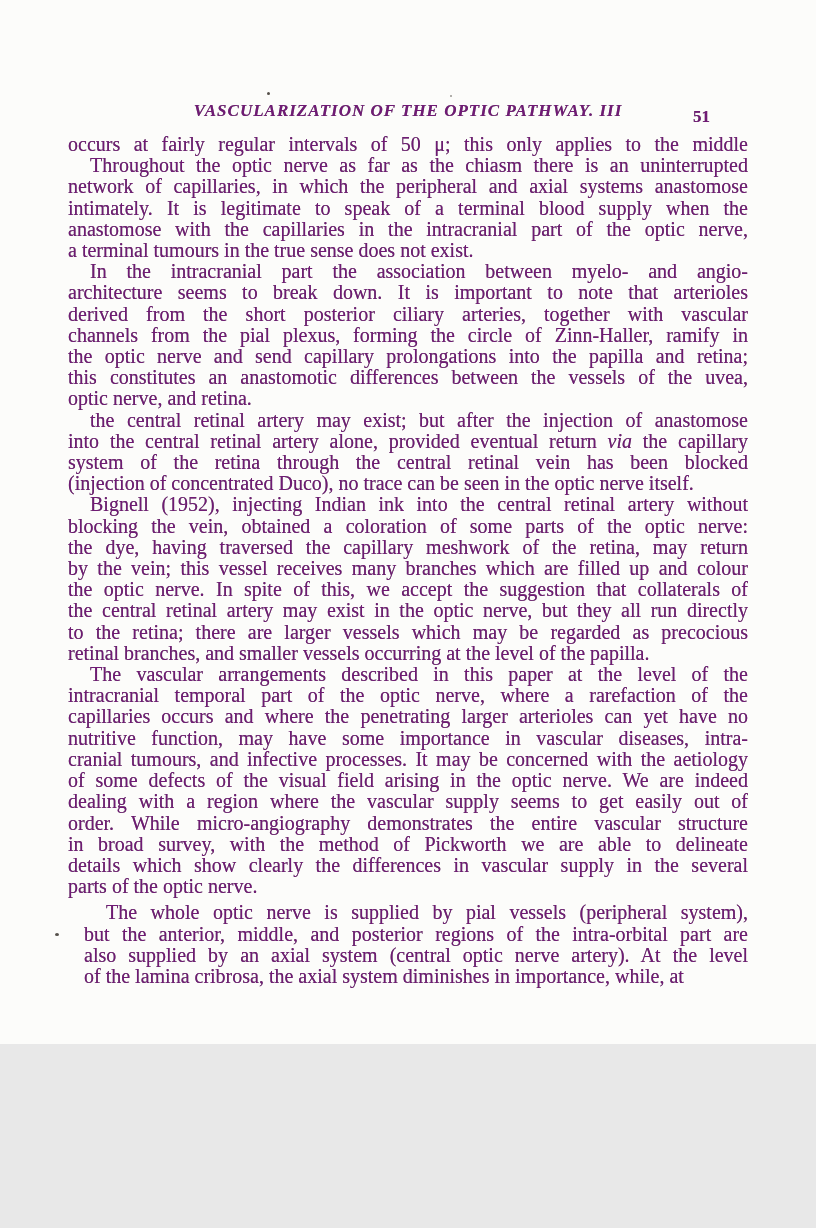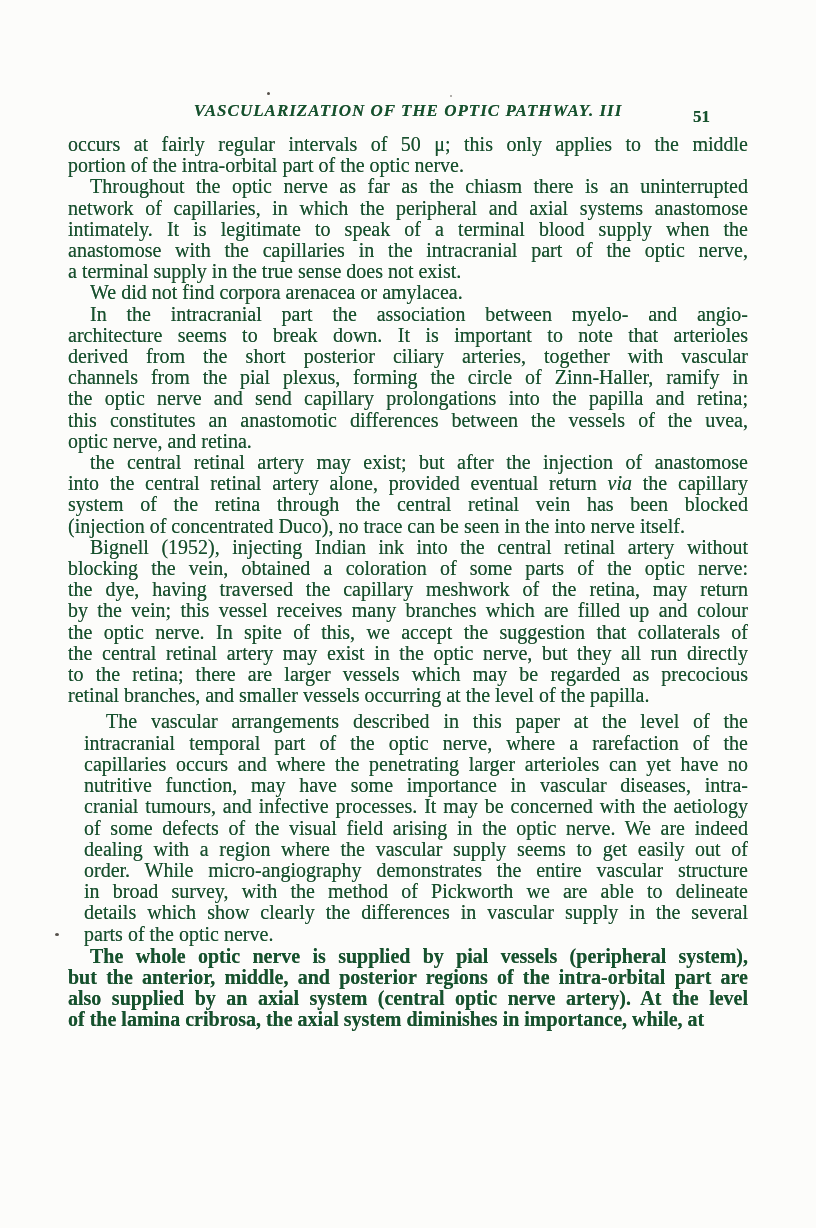--- a/index.html
+++ b/index.html
@@ -1,22 +1,22 @@
 <!DOCTYPE html>
 <html><head>
 <meta charset="utf-8">
 <style>
   html, body { margin: 0; padding: 0; background: #e8e8e8; }
   .page {
     position: relative;
     width: 816px;
-    height: 1228px;
+    height: 1044px;
     background: #fcfcfa;
     font-family: "Liberation Serif", "DejaVu Serif", serif;
-    color: #14532d;
+    color: #701a75;
     overflow: hidden;
   }
   .header {
     position: absolute;
     top: 101px;
     left: 68px;
     width: 680px;
     height: 24px;
   }
   .running-title {
@@ -71,46 +71,42 @@
 
 <div class="page">
   <div class="header">
     <span class="running-title">VASCULARIZATION OF THE OPTIC PATHWAY. III</span>
     <span class="page-number">51</span>
   </div>
 
   <div class="body-text">
       <div class="paragraph">
         <div class="line">occurs at fairly regular intervals of 50 μ; this only applies to the middle</div>
-        <div class="line end">portion of the intra-orbital part of the optic nerve.</div>
       </div>
       <div class="paragraph indent">
         <div class="line">Throughout the optic nerve as far as the chiasm there is an uninterrupted</div>
         <div class="line">network of capillaries, in which the peripheral and axial systems anastomose</div>
         <div class="line">intimately. It is legitimate to speak of a terminal blood supply when the</div>
         <div class="line">anastomose with the capillaries in the intracranial part of the optic nerve,</div>
-        <div class="line end">a terminal supply in the true sense does not exist.</div>
-      </div>
-      <div class="paragraph indent">
-        <div class="line end">We did not find corpora arenacea or amylacea.</div>
+        <div class="line end">a terminal tumours in the true sense does not exist.</div>
       </div>
       <div class="paragraph indent">
         <div class="line">In the intracranial part the association between myelo- and angio-</div>
         <div class="line">architecture seems to break down. It is important to note that arterioles</div>
         <div class="line">derived from the short posterior ciliary arteries, together with vascular</div>
         <div class="line">channels from the pial plexus, forming the circle of Zinn-Haller, ramify in</div>
         <div class="line">the optic nerve and send capillary prolongations into the papilla and retina;</div>
         <div class="line">this constitutes an anastomotic differences between the vessels of the uvea,</div>
         <div class="line end">optic nerve, and retina.</div>
       </div>
       <div class="paragraph indent">
         <div class="line">the central retinal artery may exist; but after the injection of anastomose</div>
         <div class="line">into the central retinal artery alone, provided eventual return <i>via</i> the capillary</div>
         <div class="line">system of the retina through the central retinal vein has been blocked</div>
-        <div class="line end">(injection of concentrated Duco), no trace can be seen in the into nerve itself.</div>
+        <div class="line end">(injection of concentrated Duco), no trace can be seen in the optic nerve itself.</div>
       </div>
       <div class="paragraph indent">
         <div class="line">Bignell (1952), injecting Indian ink into the central retinal artery without</div>
         <div class="line">blocking the vein, obtained a coloration of some parts of the optic nerve:</div>
         <div class="line">the dye, having traversed the capillary meshwork of the retina, may return</div>
         <div class="line">by the vein; this vessel receives many branches which are filled up and colour</div>
         <div class="line">the optic nerve. In spite of this, we accept the suggestion that collaterals of</div>
         <div class="line">the central retinal artery may exist in the optic nerve, but they all run directly</div>
         <div class="line">to the retina; there are larger vessels which may be regarded as precocious</div>
         <div class="line end">retinal branches, and smaller vessels occurring at the level of the papilla.</div>

